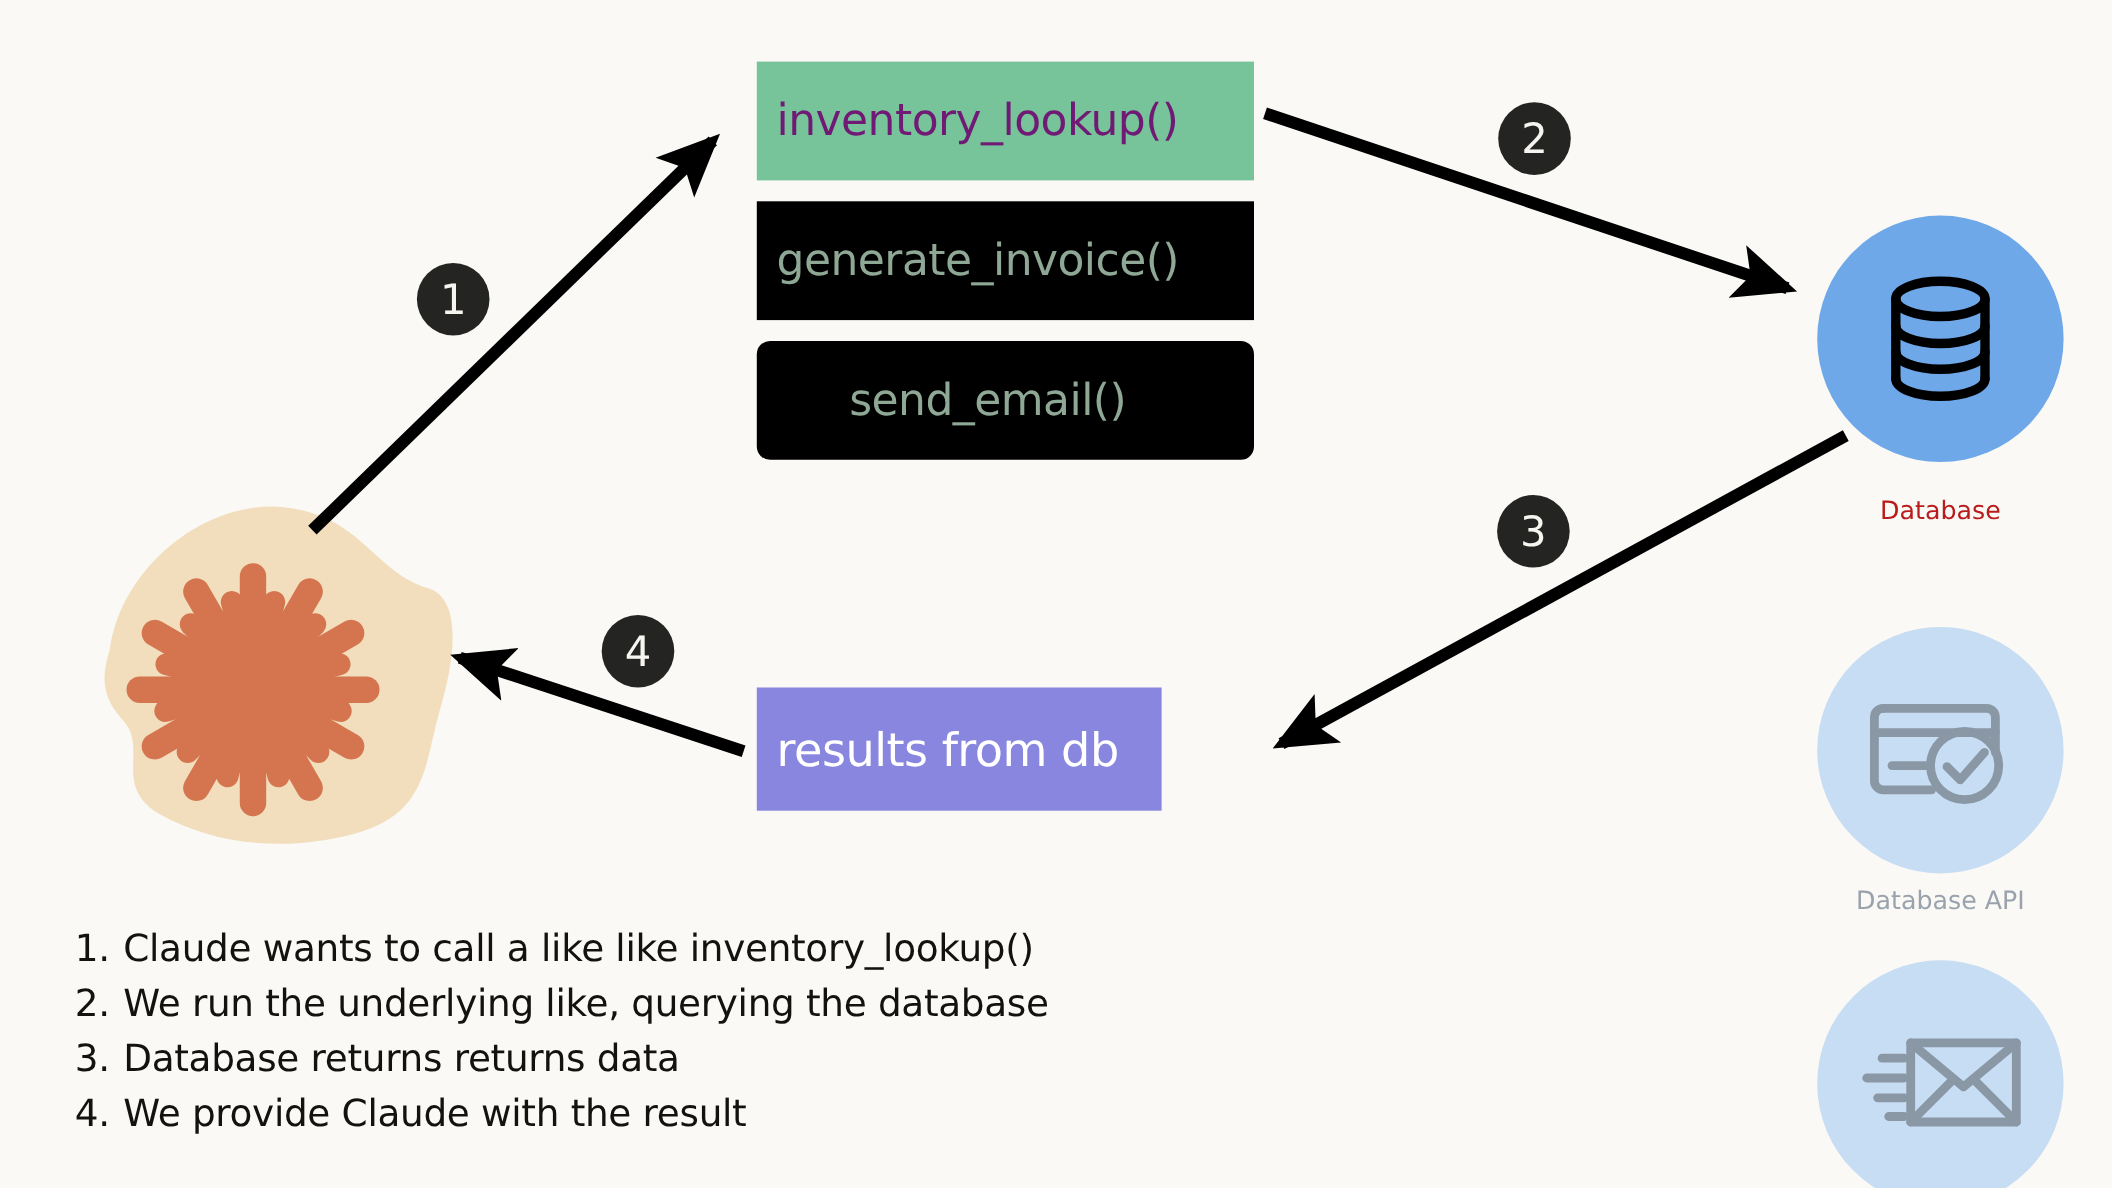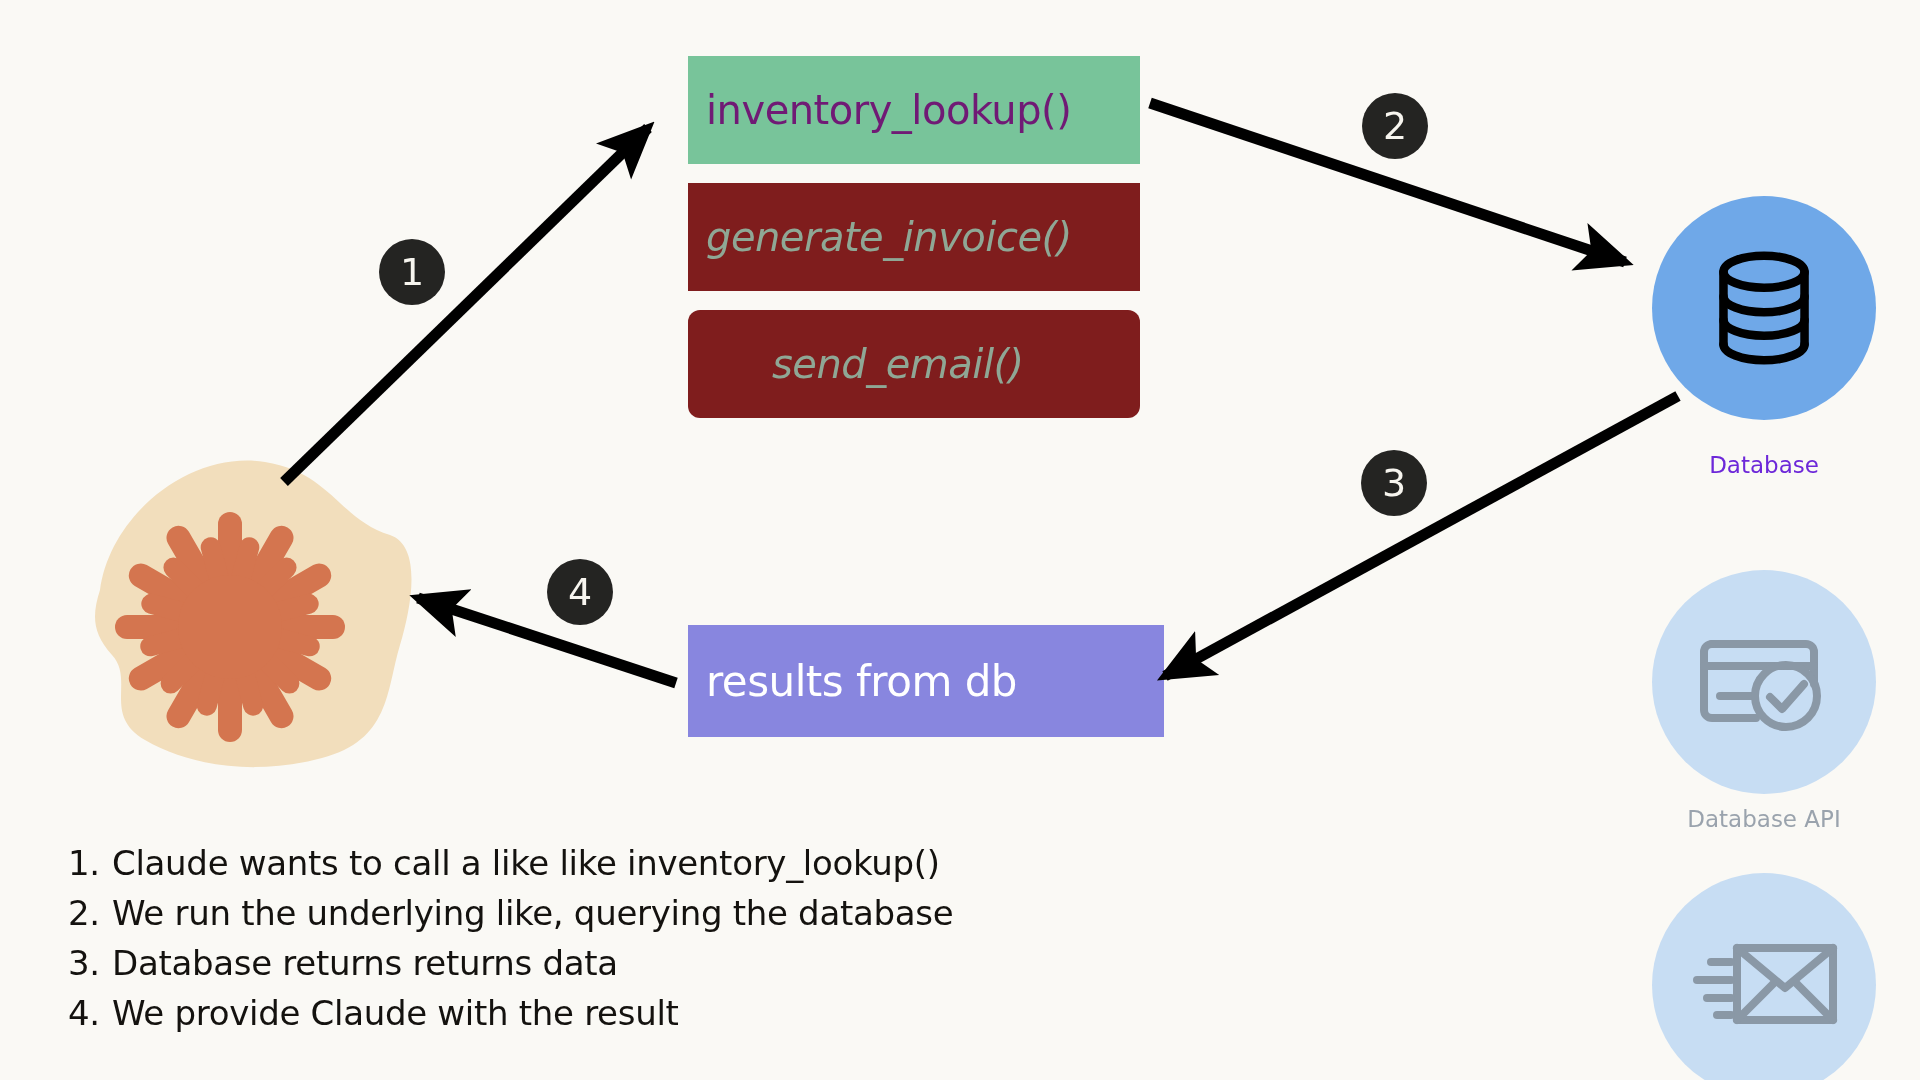--- a/index.html
+++ b/index.html
@@ -47,22 +47,21 @@
     height: 108px;
     display: flex;
     align-items: center;
     padding-left: 18px;
     box-sizing: border-box;
   }
   .tool-box.active {
     background: #78C49A;
   }
   .tool-box.dim {
-    background: #7f1d1d;
-    font-style: italic;
+    background: #000000;
   }
   .tool-label {
     font-family: "DejaVu Sans", sans-serif;
     font-size: 40px;
     letter-spacing: -0.5px;
   }
   .tool-box.active .tool-label {
     color: #701a75;
   }
   .tool-box.dim .tool-label {
@@ -72,21 +71,21 @@
   #tool-box-1 { top: 183px; }
   #tool-box-2 { top: 310px; border-radius: 12px; }
   #tool-box-1 .tool-label { padding-left: 0px; }
   #tool-box-2 .tool-label { padding-left: 66px; }
 
   
   #result-box {
     position: absolute;
     left: 688px;
     top: 625px;
-    width: 476px;
+    width: 368px;
     height: 112px;
     background: #8886DF;
     display: flex;
     align-items: center;
     padding-left: 18px;
     box-sizing: border-box;
   }
   #result-box .result-label {
     font-size: 42px;
     color: #FFFFFF;
@@ -128,21 +127,21 @@
     align-items: center;
     justify-content: center;
   }
   .service-circle.primary { background: #6FA8E8; }
   .service-circle.muted   { background: #C7DDF3; }
   .service-label {
     margin-top: 12px;
     font-size: 23px;
     font-family: "DejaVu Sans", sans-serif;
   }
-  .service-label.primary-label { color: #6d28d9; margin-top: 32px; }
+  .service-label.primary-label { color: #b91c1c; margin-top: 32px; }
   .service-label.muted-label   { color: #9AA3AD; }
 
   #service-database { left: 1652px; top: 196px; }
   #service-payments { left: 1652px; top: 570px; }
   #service-email    { left: 1652px; top: 873px; }
 
   
   #steps-list {
     position: absolute;
     left: 68px;

